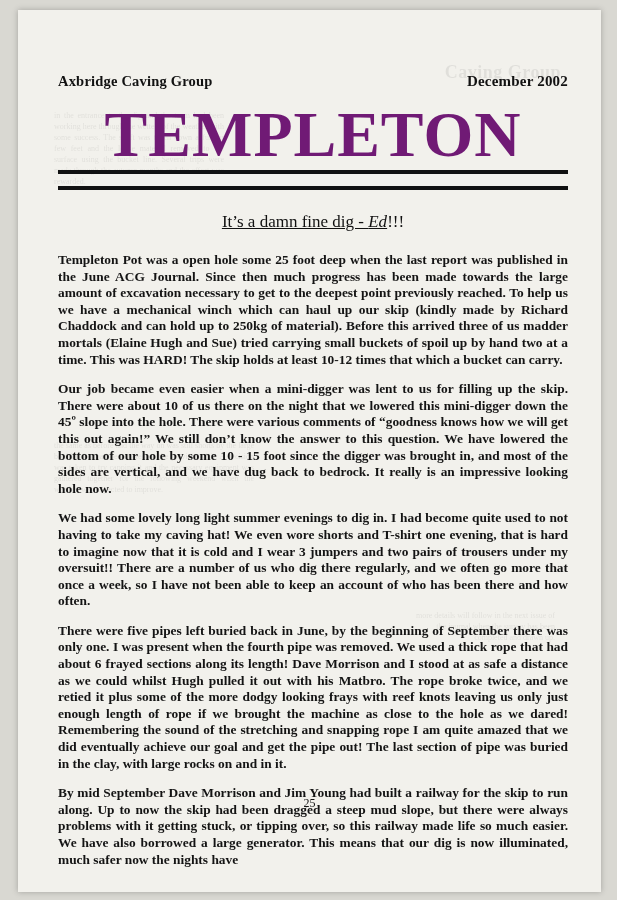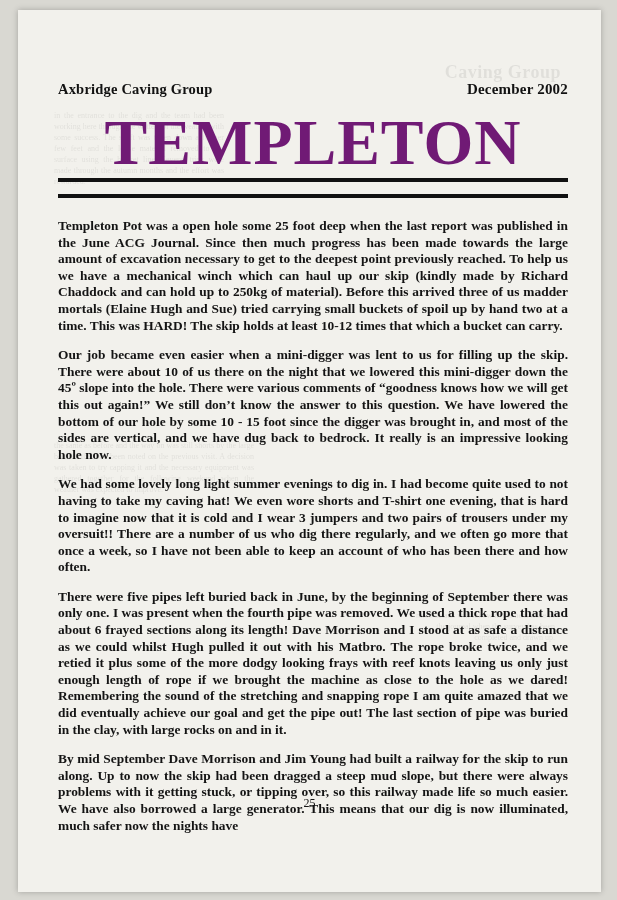--- a/index.html
+++ b/index.html
@@ -67,21 +67,21 @@
     top: 600px;
     width: 150px;
     font-size: 8px;
     line-height: 11px;
     text-align: right;
   }
 
   .content {
     position: absolute;
     left: 40px;
-    top: 43px;
+    top: 35px;
     width: 510px;
   }
 
   .masthead {
     display: flex;
     justify-content: space-between;
     align-items: baseline;
     font-weight: bold;
     font-size: 14.5px;
     letter-spacing: 0.2px;
@@ -176,20 +176,23 @@
         <div class="group">Axbridge Caving Group</div>
         <div class="date">December 2002</div>
       </div>
 
       <div class="title-block">
         <div class="title-line">TEMPLETON</div>
         <div class="title-rule"></div>
         <div class="title-rule second"></div>
       </div>
 
+      <div class="subtitle">
+        <span class="u">It’s a damn fine dig - </span><em class="u">Ed</em><span>!!!</span>
+      </div>
 
       <div class="body-copy">
         <p>Templeton Pot was a open hole some 25 foot deep when the last report was published in the June ACG Journal. Since then much progress has been made towards the large amount of excavation necessary to get to the deepest point previously reached. To help us we have a mechanical winch which can haul up our skip (kindly made by Richard Chaddock and can hold up to 250kg of material). Before this arrived three of us madder mortals (Elaine Hugh and Sue) tried carrying small buckets of spoil up by hand two at a time. This was HARD! The skip holds at least 10-12 times that which a bucket can carry.</p>
         <p>Our job became even easier when a mini-digger was lent to us for filling up the skip. There were about 10 of us there on the night that we lowered this mini-digger down the 45º  slope  into the hole. There were various comments of “goodness knows how we will get this out again!” We still don’t know the answer to this question. We have lowered the bottom of our hole by some 10 - 15 foot since the digger was brought in, and most of the sides are vertical, and we have dug back to bedrock. It really is an impressive looking hole now.</p>
         <p>We had some lovely long light summer evenings to dig in. I had become quite used to not having to take my caving hat! We even wore shorts and T-shirt one evening, that is hard to imagine now that it is cold and I wear 3 jumpers and two pairs of trousers under my oversuit!! There are a number of us who dig there regularly, and we often go more that once a week, so I have not been able to keep an account of who has been there and how often.</p>
         <p>There were five pipes left buried back in June, by the beginning of September there was only one. I was present when the fourth pipe was removed. We used a thick rope that had about 6 frayed sections along its length! Dave Morrison and I stood at as safe a distance as we could whilst Hugh pulled it out with his Matbro. The rope broke twice, and we retied it plus some of the more dodgy looking frays with reef knots leaving us only just enough length of rope if we brought the machine as close to the hole as we dared! Remembering the sound of the stretching and snapping rope I am quite amazed that we did eventually achieve our goal and get the pipe out! The last section of pipe was buried in the clay, with large rocks on and in it.</p>
         <p>By mid September Dave Morrison and Jim Young had built a railway for the skip to run along. Up to now the skip had been dragged a steep mud slope, but there were always problems with it getting stuck, or tipping over, so this railway made life so much easier. We have also borrowed a large generator. This means that our dig is now illuminated, much safer now the nights have</p>
       </div>
 
     </div>

